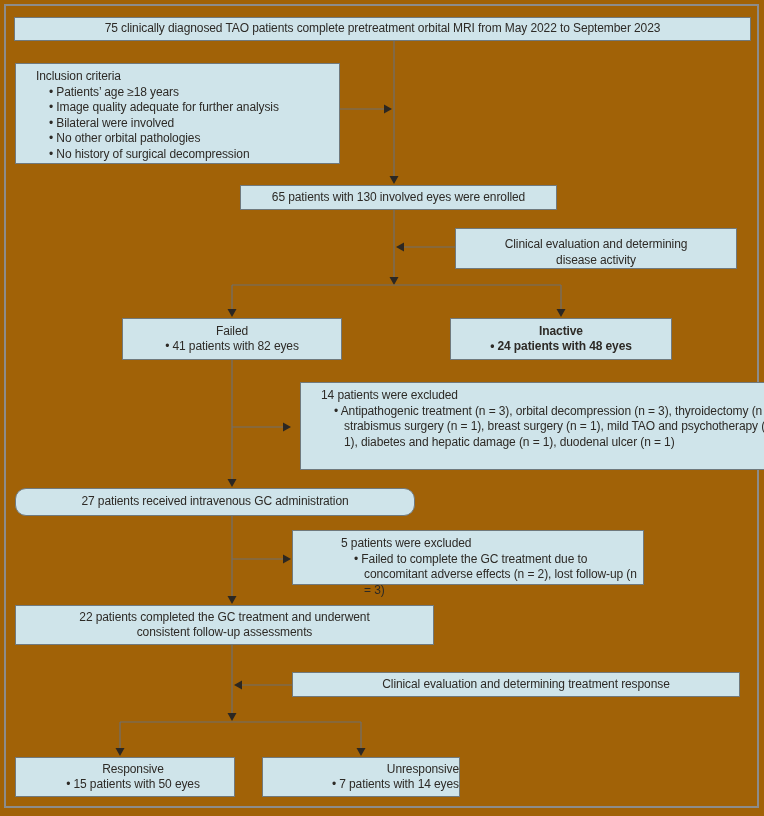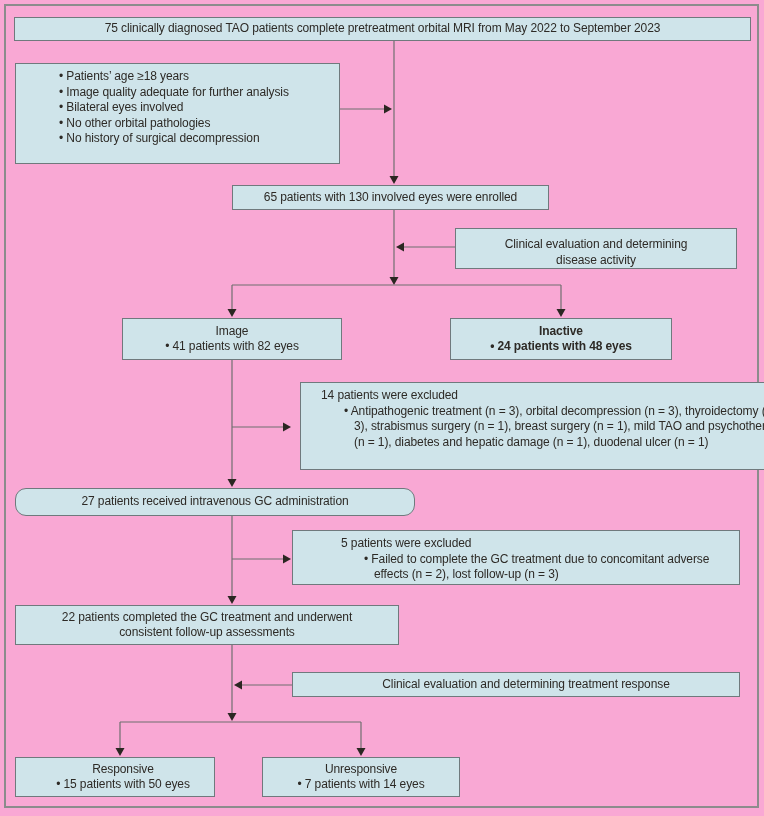--- a/index.html
+++ b/index.html
@@ -1,20 +1,20 @@
 <!DOCTYPE html>
 <html><head>
 <meta charset="utf-8">
 <style>
   html, body { margin: 0; padding: 0; background: #ffffff; }
   #canvas {
     position: relative;
     width: 764px;
     height: 816px;
-    background: #f9a8d4;
+    background: #a16207;
     font-family: "Liberation Sans", sans-serif;
     color: #2d2a26;
     overflow: hidden;
   }
   #frame {
     position: absolute;
     left: 4px; top: 4px;
     width: 755px; height: 804px;
     border: 2px solid #8c8c8c;
     box-sizing: border-box;
@@ -36,21 +36,21 @@
   }
   .center {
     display: flex;
     flex-direction: column;
     align-items: center;
     justify-content: center;
     text-align: center;
   }
   .leftbox { padding: 5px 6px 5px 20px; }
   .bullet {
-    margin-left: 23px;
+    margin-left: 13px;
     padding-left: 10px;
     text-indent: -10px;
   }
   .prelines { white-space: pre-line; }
   line { stroke: #6f6f6f; stroke-width: 1.2; }
   polygon { fill: #2b2722; stroke: none; }
 </style>
 </head>
 <body>
 
@@ -113,72 +113,73 @@
     </g>
   </svg>
 
   <div id="frame"></div>
 
   <div class="box center" style="left:14px; top:17px; width:737px; height:24px;">
     <div>75 clinically diagnosed TAO patients complete pretreatment orbital MRI from May 2022 to September 2023</div>
   </div>
 
   <div class="box leftbox" style="left:15px; top:63px; width:325px; height:101px;">
+    <div>Inclusion criteria</div>
     <div class="bullet">• Patients’ age ≥18 years</div>
     <div class="bullet">• Image quality adequate for further analysis</div>
-    <div class="bullet">• Bilateral eyes involved</div>
+    <div class="bullet">• Bilateral were involved</div>
     <div class="bullet">• No other orbital pathologies</div>
     <div class="bullet">• No history of surgical decompression</div>
   </div>
 
-  <div class="box center" style="left:232px; top:185px; width:317px; height:25px;">
+  <div class="box center" style="left:240px; top:185px; width:317px; height:25px;">
     <div>65 patients with 130 involved eyes were enrolled</div>
   </div>
 
   <div class="box center prelines" style="left:455px; top:228px; width:282px; height:41px;justify-content:flex-end;">
     <div class="prelines">Clinical evaluation and determining
 disease activity</div>
   </div>
 
   <div class="box center" style="left:122px; top:318px; width:220px; height:42px;">
-    <div>Image</div>
+    <div>Failed</div>
     <div>• 41 patients with 82 eyes</div>
   </div>
 
   <div class="box center" style="left:450px; top:318px; width:222px; height:42px;font-weight:bold;">
     <div>Inactive</div>
     <div>• 24 patients with 48 eyes</div>
   </div>
 
   <div class="box leftbox" style="left:300px; top:382px; width:499px; height:88px;">
     <div>14 patients were excluded</div>
     <div class="bullet">• Antipathogenic treatment (n = 3), orbital decompression (n = 3), thyroidectomy (n = 3), strabismus surgery (n = 1), breast surgery (n = 1), mild TAO and psychotherapy (n = 1), diabetes and hepatic damage (n = 1), duodenal ulcer (n = 1)</div>
   </div>
 
   <div class="box center" style="left:15px; top:488px; width:400px; height:28px;border-radius:11px;">
     <div>27 patients received intravenous GC administration</div>
   </div>
 
-  <div class="box leftbox" style="left:292px; top:530px; width:448px; height:55px;padding-left:48px;">
+  <div class="box leftbox" style="left:292px; top:530px; width:352px; height:55px;padding-left:48px;">
     <div>5 patients were excluded</div>
     <div class="bullet">• Failed to complete the GC treatment due to concomitant adverse effects (n = 2), lost follow-up (n = 3)</div>
   </div>
 
-  <div class="box center" style="left:15px; top:605px; width:384px; height:40px;justify-content:center;">
+  <div class="box center" style="left:15px; top:605px; width:419px; height:40px;justify-content:center;">
     <div class="prelines">22 patients completed the GC treatment and underwent
 consistent follow-up assessments</div>
   </div>
 
   <div class="box center" style="left:292px; top:672px; width:448px; height:25px;padding-left:20px;">
     <div>Clinical evaluation and determining treatment response</div>
   </div>
 
-  <div class="box center" style="left:15px; top:757px; width:200px; height:40px;padding-left:16px;">
+  <div class="box center" style="left:15px; top:757px; width:220px; height:40px;padding-left:16px;">
     <div>Responsive</div>
     <div>• 15 patients with 50 eyes</div>
   </div>
 
-  <div class="box center" style="left:262px; top:757px; width:198px; height:40px;">
+  <div class="box center" style="left:262px; top:757px; width:198px; height:40px;align-items:flex-end;">
     <div>Unresponsive</div>
     <div>• 7 patients with 14 eyes</div>
   </div>
 
 </div>
 
 </body></html>

